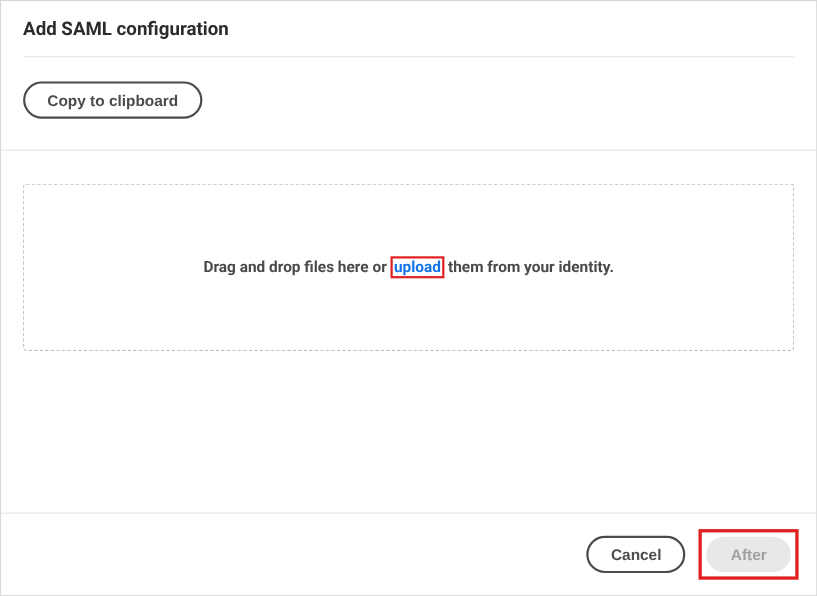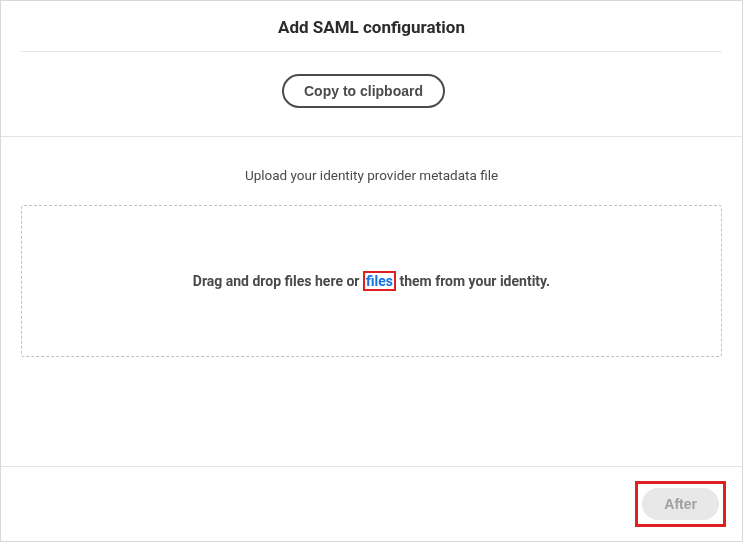--- a/index.html
+++ b/index.html
@@ -1,19 +1,18 @@
 <!DOCTYPE html>
 <html><head>
   <meta charset="utf-8">
   <style>
     * {
       box-sizing: border-box;
       margin: 0;
       padding: 0;
-      text-align: center;
     }
     body {
       font-family: -apple-system, BlinkMacSystemFont, "Segoe UI", Roboto, Arial, sans-serif;
       background: #ffffff;
       width: 743px;
       height: 542px;
       border: 1px solid #d8d8d8;
       position: relative;
     }
     .dialog-header {
@@ -128,25 +127,25 @@
 
 <div class="divider-top"></div>
 
 <div class="clipboard-section">
   <button class="copy-btn">Copy to clipboard</button>
 </div>
 
 <div class="section-divider"></div>
 
 <div class="upload-section">
-  <p class="upload-label">Upload your identity provider metadata file</p>
   <div class="dropzone">
     <div class="dropzone-text">
-      <span>Drag and drop files here or </span><span class="select-link">files</span><span> them from your identity.</span>
+      <span>Drag and drop files here or </span><span class="select-link">upload</span><span> them from your identity.</span>
     </div>
   </div>
 </div>
 
 <div class="footer">
+  <button class="cancel-btn">Cancel</button>
   <div class="done-wrapper">
     <button class="done-btn">After</button>
   </div>
 </div>
 
 </body></html>

